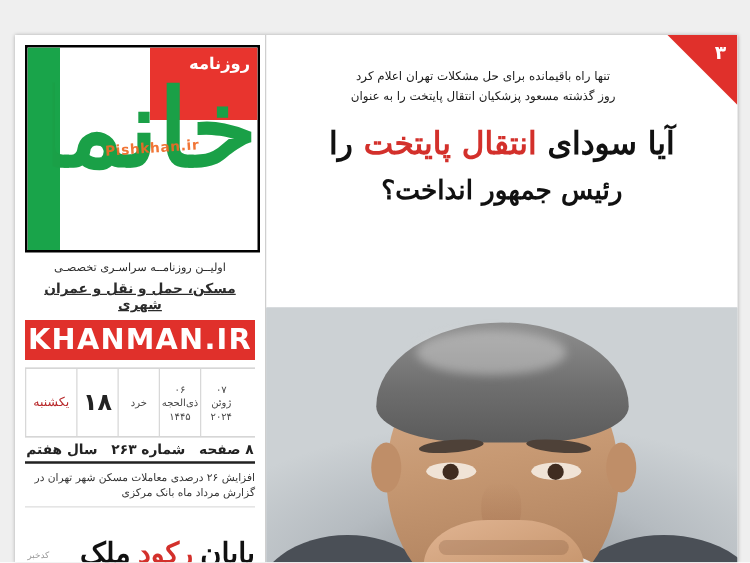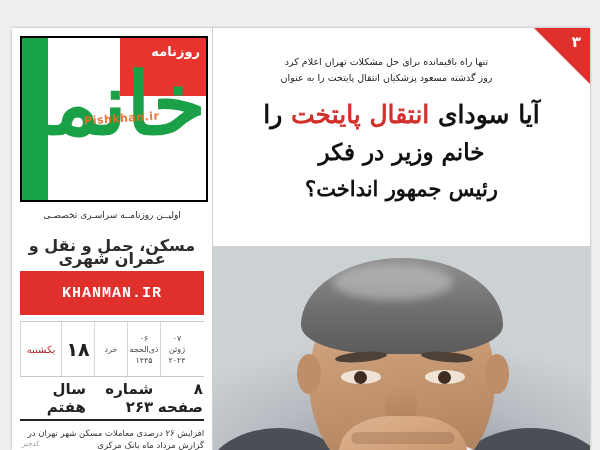--- a/index.html
+++ b/index.html
@@ -111,36 +111,36 @@
   .tagline {
     margin-top: 7px;
     text-align: center;
     direction: rtl;
     color: #2c2c2c;
     font-size: 9px;
     line-height: 13px;
   }
   .tagline .l2 {
     font-weight: bold;
-    font-size: 16px;
-    margin-top: 17px;
+    font-size: 11px;
+    margin-top: 2px;
+    text-decoration: underline;
   }
 
   .site-band {
     margin-top: 6px;
-    height: 44px;
+    height: 32px;
     background: #e0302b;
     color: #ffffff;
-    font-size: 15px;
+    font-size: 23px;
     font-weight: bold;
     letter-spacing: 1px;
     display: flex;
     align-items: center;
     justify-content: center;
-    font-family: Liberation Mono, monospace;
   }
 
   
   .date-strip {
     margin-top: 6px;
     display: flex;
     flex-direction: row-reverse;
     align-items: stretch;
     height: 54px;
     border-top: 1px solid #c9c9c9;
@@ -182,21 +182,21 @@
   .ds-last {
     border-left: none;
   }
 
   .issue-row {
     display: flex;
     flex-direction: row-reverse;
     justify-content: space-between;
     align-items: center;
     direction: rtl;
-    font-size: 15px;
+    font-size: 11px;
     color: #222;
     padding: 3px 1px;
     border-bottom: 2px solid #222;
     font-weight: bold;
   }
 
   .kicker {
     direction: rtl;
     font-size: 8.5px;
     line-height: 12px;
@@ -495,21 +495,20 @@
 
       <div class="lede">
         <div>تنها راه باقیمانده برای حل مشکلات تهران اعلام کرد</div>
         <div>روز گذشته مسعود پزشکیان انتقال پایتخت را به عنوان</div>
       </div>
 
       <div class="main-headline">
         <div>
           <span>آیا سودای </span><span class="hl-red">انتقال پایتخت</span><span> را</span>
         </div>
-        <div class="mh-l2">خانم وزیر در فکر</div>
         <div class="mh-l3">رئیس جمهور انداخت؟</div>
       </div>
 
       <div class="photo">
         <div class="photo-bg"></div>
         <div class="shoulder-l"></div>
         <div class="shoulder-r"></div>
         <div class="head"></div>
         <div class="ear-l"></div>
         <div class="ear-r"></div>

